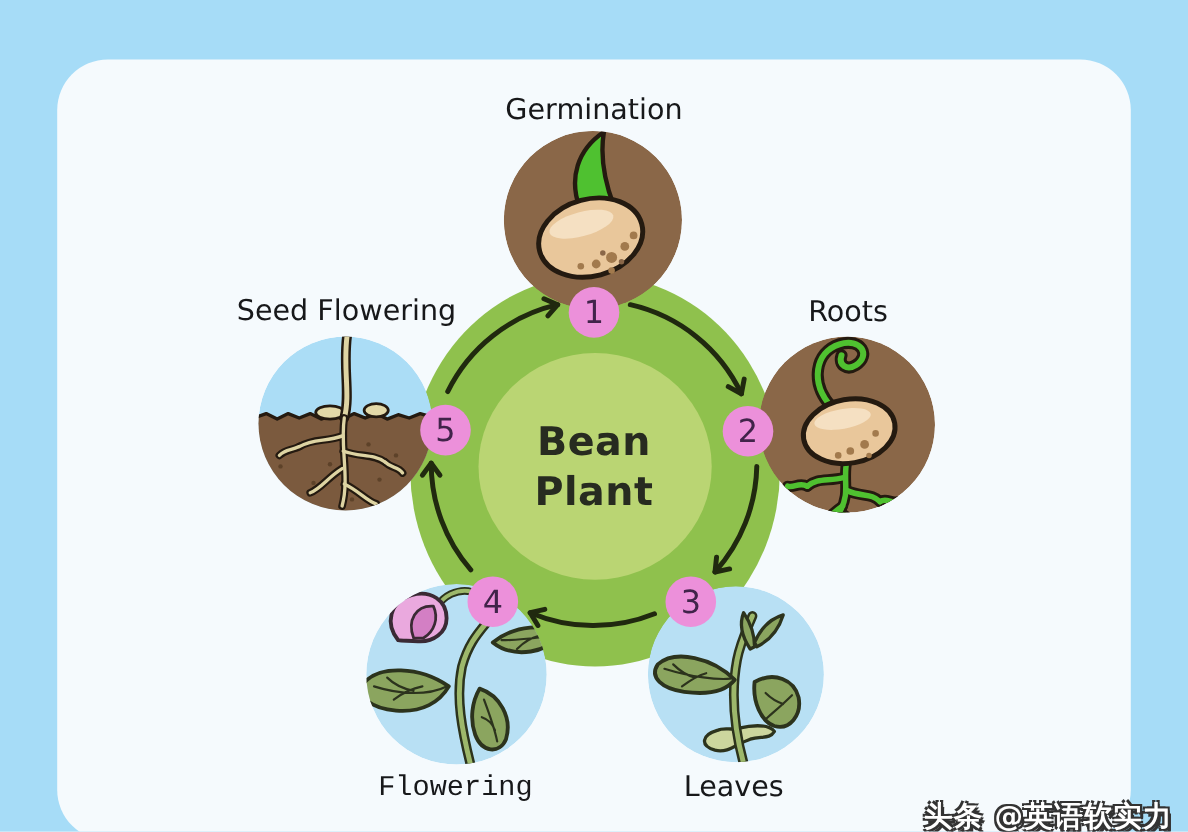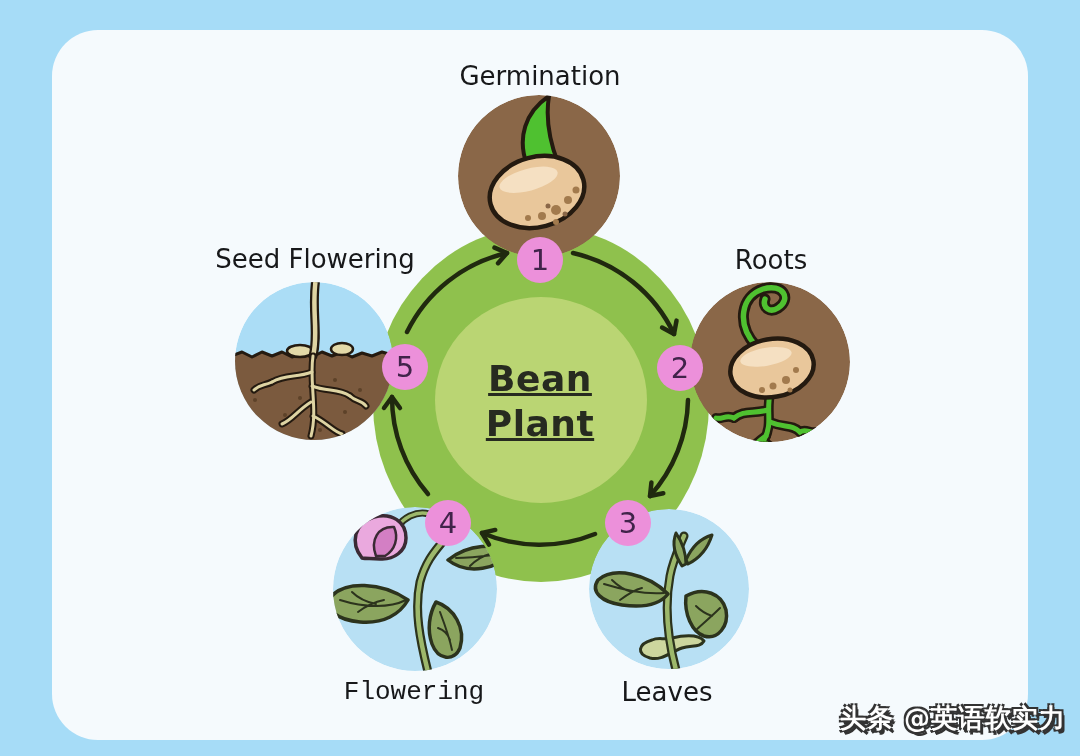--- a/index.html
+++ b/index.html
@@ -1,40 +1,39 @@
 <!DOCTYPE html>
 <html><head>
 <meta charset="utf-8">
 <style>
   html,body{margin:0;padding:0;}
   body{
     width:1080px;height:756px;position:relative;overflow:hidden;
     background:#a6dcf7;
     font-family:"DejaVu Sans","Liberation Sans",sans-serif;
   }
-  .frame{position:absolute;inset:0;}
+  .frame{position:absolute;inset:0;margin-top:24px;}
   .panel{
     position:absolute;left:52px;top:30px;width:976px;height:710px;
     background:#f5fafd;border-radius:46px;
   }
   svg.diagram{position:absolute;left:0;top:0;width:1080px;height:756px;}
   .stage-label{
     position:absolute;color:#17181a;font-size:26px;line-height:1.1;
     text-align:center;white-space:nowrap;
   }
   .label-germination{left:390px;top:62px;width:300px;}
   .label-roots{left:671px;top:246px;width:200px;}
   .label-seed-dispersal{left:165px;top:245px;width:300px;}
   .label-flowering{left:314px;top:678px;width:200px;font-family:Liberation Mono, monospace;}
   .label-leaves{left:567px;top:678px;width:200px;}
   .center-title{
     position:absolute;left:455px;top:356px;width:170px;text-align:center;
     font-size:36px;font-weight:bold;color:#272b20;line-height:1.25;
     letter-spacing:.5px;
-    text-decoration:underline;
   }
   .badge{
     position:absolute;width:46px;height:46px;border-radius:50%;
     background:#ec90da;color:#41234a;font-size:29px;
     display:flex;align-items:center;justify-content:center;
   }
   .badge-1{left:517px;top:237px;}
   .badge-2{left:657px;top:345px;}
   .badge-3{left:605px;top:500px;}
   .badge-4{left:425px;top:500px;}

